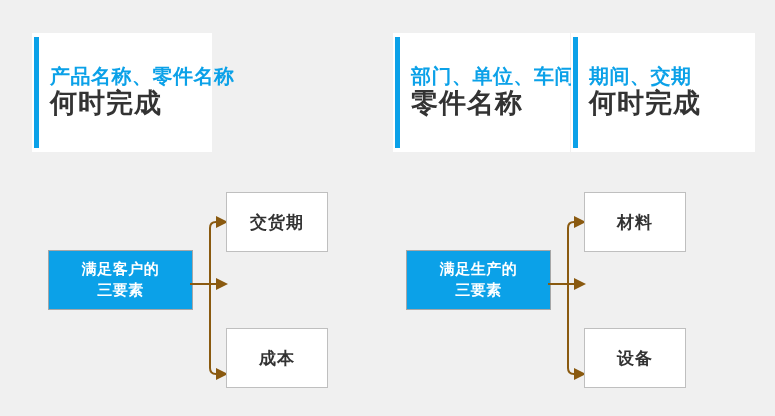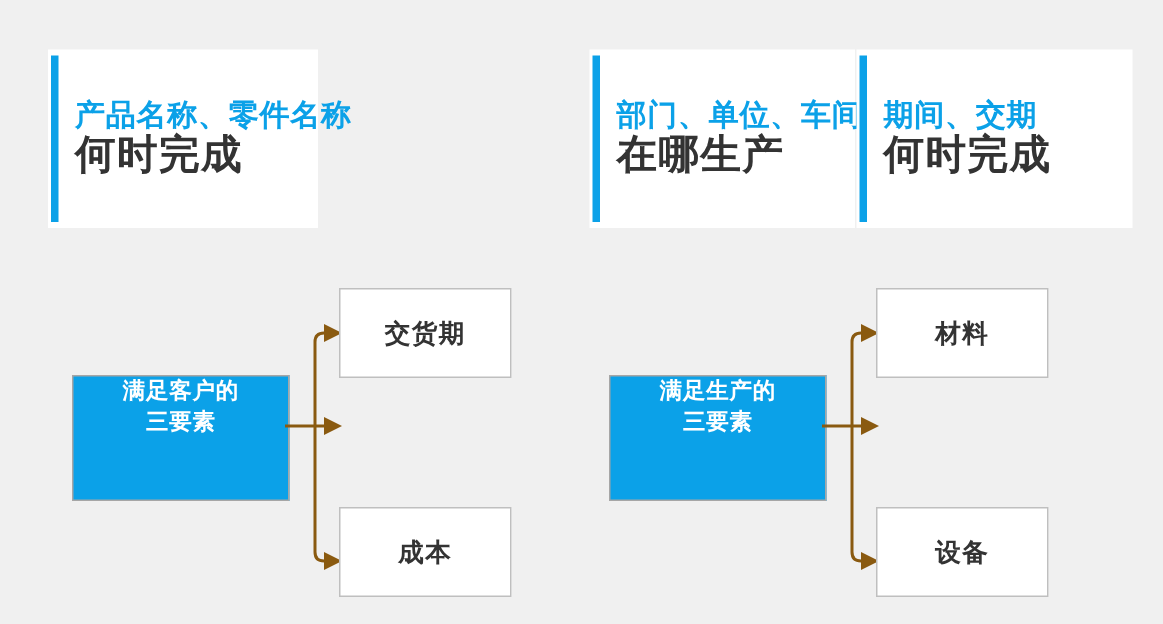--- a/index.html
+++ b/index.html
@@ -81,54 +81,54 @@
     height: 235px;
   }
   #group-customer { left: 40px; }
   #group-production { left: 398px; }
 
   .source-box {
     position: absolute;
     left: 8px;
     top: 80px;
     width: 145px;
-    height: 84px;
+    height: 60px;
     background: #0ba1e8;
     border: 1px solid #a6a6a6;
     box-sizing: border-box;
     display: flex;
+    align-items: center;
     justify-content: center;
     color: #ffffff;
     font-size: 15px;
     font-weight: bold;
     line-height: 1.42;
     text-align: center;
     letter-spacing: 0.5px;
-    font-family: Liberation Mono, monospace;
   }
 
   .target-box {
     position: absolute;
     left: 186px;
-    width: 115px;
+    width: 102px;
     height: 60px;
     background: #ffffff;
     border: 1px solid #bfbfbf;
     box-sizing: border-box;
     display: flex;
     align-items: center;
     justify-content: center;
     color: #333333;
     font-size: 17px;
     font-weight: bold;
     letter-spacing: 1px;
   }
   .target-box.t0 { top: 22px; }
   .target-box.t1 { top: 92px; }
-  .target-box.t2 { top: 168px; }
+  .target-box.t2 { top: 158px; }
 
   .connector {
     position: absolute;
     left: 150px;
     top: 0;
     width: 42px;
     height: 235px;
     overflow: visible;
     pointer-events: none;
   }
@@ -144,21 +144,21 @@
       <div class="header-sub">产品名称、零件名称</div>
       <div class="header-title">何时完成</div>
     </div>
   </div>
 
 
   <div class="header-card" style="left:361px; width:177px;">
     <div class="header-accent"></div>
     <div class="header-card-body">
       <div class="header-sub">部门、单位、车间</div>
-      <div class="header-title">在哪生产</div>
+      <div class="header-title">零件名称</div>
     </div>
   </div>
 
   <div class="header-card" style="left:539px; width:184px;">
     <div class="header-accent"></div>
     <div class="header-card-body">
       <div class="header-sub">期间、交期</div>
       <div class="header-title">何时完成</div>
     </div>
   </div>

